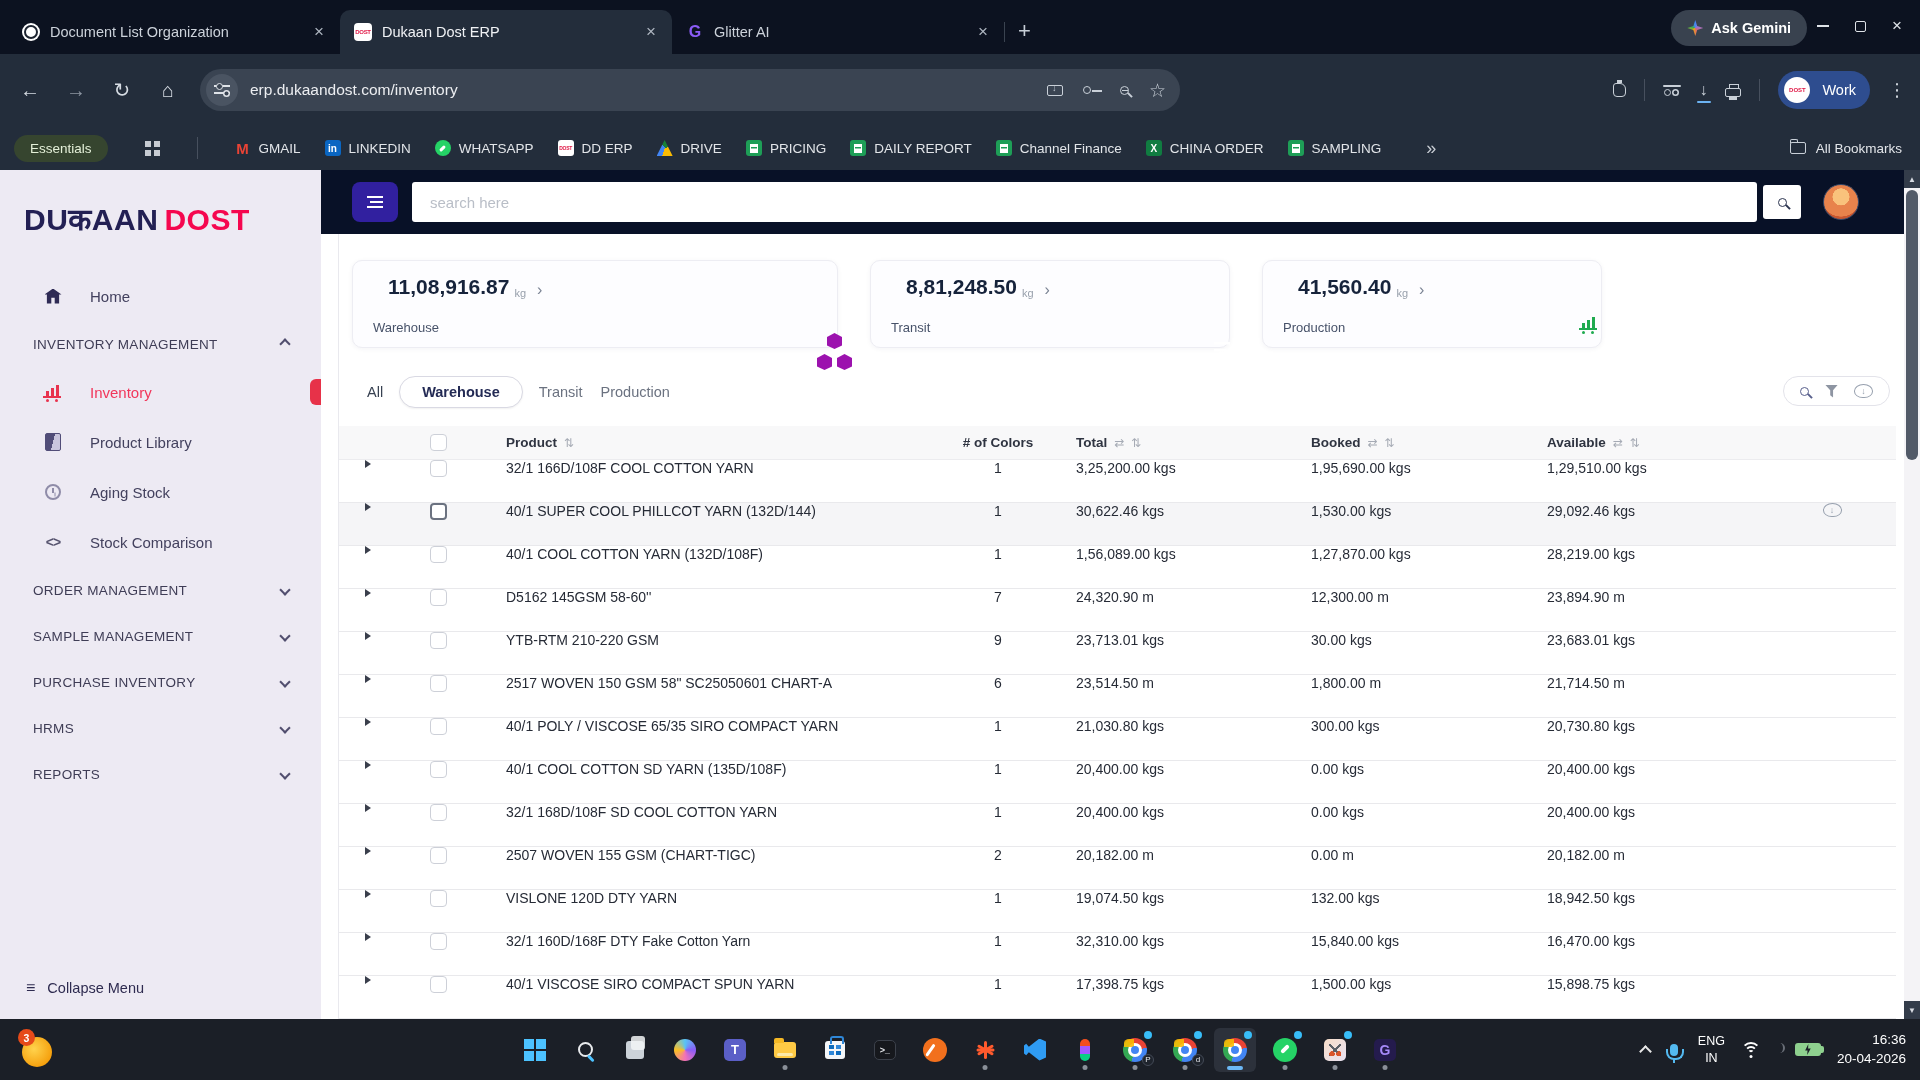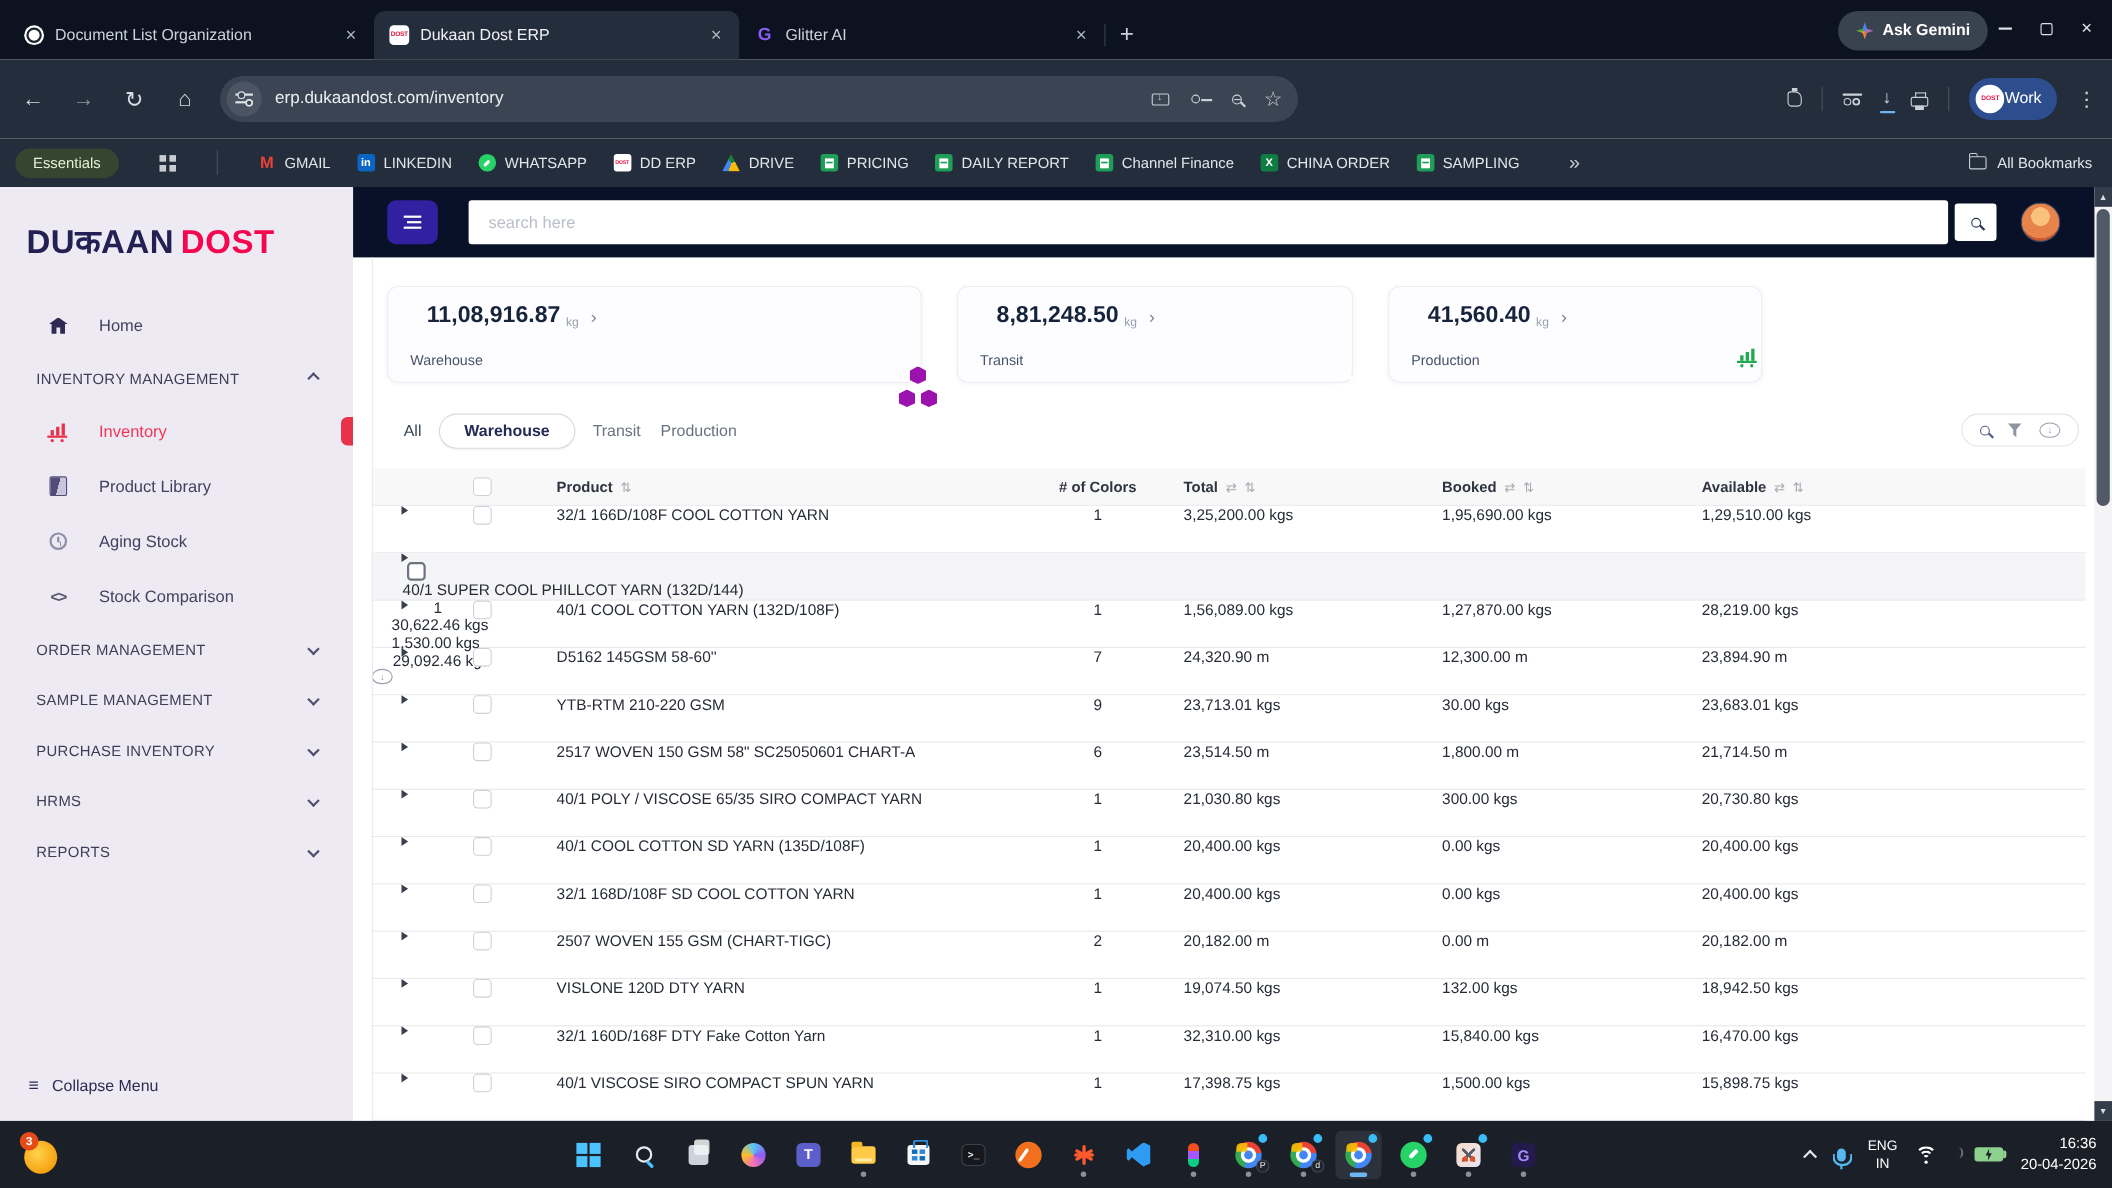--- a/index.html
+++ b/index.html
@@ -53,21 +53,21 @@
   .ic-ext::before { content:""; position:absolute; top:-4px; left:3px; width:5px; height:3px; background:#c9d0d8; }
   .sep-v { width:1px; height:22px; background:#47505e; }
   .ic-incog { width:18px; height:12px; }
   .ic-incog::before { content:""; position:absolute; top:1px; left:0; width:18px; height:2px; background:#c9d0d8; border-radius:2px; }
   .ic-incog::after { content:""; position:absolute; top:5px; left:1px; width:5px; height:5px; border:1.6px solid #c9d0d8; border-radius:50%; box-shadow:8px 0 0 -1.6px #232d3b, 8px 0 0 0 #c9d0d8; }
   .ic-dl { color:#c9d0d8; font-size:16px; line-height:1; }
   .ic-dl::after { content:""; position:absolute; left:-2px; bottom:-5px; width:14px; height:2.5px; background:#6cb3f2; border-radius:2px; }
   .ic-print { width:16px; height:9px; border:1.7px solid #c9d0d8; border-radius:2px; margin-top:4px; }
   .ic-print::before { content:""; position:absolute; top:-5px; left:3px; width:8px; height:4px; border:1.6px solid #c9d0d8; border-bottom:none; }
   .ic-print::after { content:""; position:absolute; bottom:-4px; left:3px; width:8px; height:4px; background:#c9d0d8; }
-  .profile-chip { height:38px; background:#2e4d8f; border-radius:19px; display:flex; align-items:center; gap:0; padding:0 14px 0 6px; color:#fff; font-size:14.5px; }
+  .profile-chip { height:38px; background:#2e4d8f; border-radius:19px; display:flex; align-items:center; gap:12px; padding:0 14px 0 6px; color:#fff; font-size:14.5px; }
   .chip-logo { width:26px; height:26px; background:#fff; border-radius:50%; display:flex; align-items:center; justify-content:center; color:#e01745; font-size:6px; font-weight:bold; }
   .ic-dots { color:#d6dce3; font-size:18px; letter-spacing:0; }
 
   
   .bmbar { height:44px; background:#232d3b; display:flex; align-items:center; padding:0 18px 0 14px; gap:37px; }
   .bm-pill { background:#36452f; color:#e4f0d8; font-size:13.5px; padding:6px 16px; border-radius:14px; }
   .bm-apps { width:15px; height:15px; background:
       linear-gradient(#c7ccd3,#c7ccd3) left top/6px 6px no-repeat,
       linear-gradient(#c7ccd3,#c7ccd3) right top/6px 6px no-repeat,
       linear-gradient(#c7ccd3,#c7ccd3) left bottom/6px 6px no-repeat,
@@ -125,21 +125,21 @@
 
   
   .main { flex:1; position:relative; background:#fff; }
   .vline { position:absolute; left:17px; top:64px; bottom:0; width:1px; background:#e9e9ee; }
   .appheader { height:64px; background:#081127; display:flex; align-items:center; padding-left:31px; }
   .menu-btn { width:46px; height:40px; background:#31209f; border-radius:8px; display:flex; align-items:center; justify-content:center; }
   .menu-btn i { width:16px; height:12px; background:
       linear-gradient(#fff,#fff) 0 0/16px 2px no-repeat,
       linear-gradient(#fff,#fff) 3px 5px/13px 2px no-repeat,
       linear-gradient(#fff,#fff) 0 10px/16px 2px no-repeat; }
-  .searchbar { width:1345px; height:40px; margin-left:28px; border:none; border-radius:3px; padding-left:18px; font-size:15px; color:#333; font-family:"Liberation Sans",sans-serif; }
+  .searchbar { width:1345px; height:40px; margin-left:14px; border:none; border-radius:3px; padding-left:18px; font-size:15px; color:#333; font-family:"Liberation Sans",sans-serif; }
   .searchbar::placeholder { color:#b9bec7; }
   .search-btn { width:38px; height:34px; background:#fff; border-radius:3px; margin-left:6px; display:flex; align-items:center; justify-content:center; }
   .search-btn .mag { border-color:#2c3550; }
   .search-btn .mag::after,.search-btn .mag::before { background:#2c3550; }
   .search-btn .mag::before { display:none; }
   .avatar { width:36px; height:36px; border-radius:50%; margin-left:22px; background:radial-gradient(circle at 50% 35%, #f9c27c 0 30%, #e8834c 31% 70%, #c9572f 71%); border:1px solid #3a4a6a; }
 
   
   .cards { display:flex; gap:32px; margin:26px 0 0 31px; }
   .card { height:88px; background:#fdfdff; border:1px solid #ededf3; border-radius:10px; box-shadow:0 1px 5px rgba(40,40,80,0.05); position:relative; padding:14px 20px; }
@@ -166,21 +166,21 @@
   .vtab.sel { color:#232a54; font-weight:700; border:1px solid #d9d9e3; border-radius:18px; padding:7px 22px; box-shadow:0 1px 2px rgba(0,0,0,0.06); background:#fff; }
   .tr-icons { position:absolute; right:30px; top:2px; height:30px; border:1px solid #e3e3ea; border-radius:15px; display:flex; align-items:center; gap:16px; padding:0 16px; }
   .tr-icons .mag { border-color:#585f8c; } .tr-icons .mag::after { background:#585f8c; } .tr-icons .mag::before { display:none; }
   .funnel { width:13px; height:13px; background:#7a8292; clip-path:polygon(0 0,100% 0,62% 45%,62% 100%,40% 82%,40% 45%); opacity:0.85; }
   .clouddl { width:19px; height:14px; border:1.6px solid #97a0ae; border-radius:50% 50% 46% 46%; display:flex; align-items:center; justify-content:center; font-size:9px; color:#97a0ae; }
 
   
   .table { margin:16px 0 0 17px; width:1558px; }
   .thead { display:flex; align-items:center; height:34px; background:#f8f8f9; border-bottom:1px solid #ececef; font-size:13.5px; font-weight:700; color:#2f3441; }
   .trow { display:flex; align-items:flex-start; height:43px; border-bottom:1px solid #e9e9ec; font-size:14px; color:#262b36; }
-  .trow.sel { background:#f5f5f7;flex-direction:column; }
+  .trow.sel { background:#f5f5f7; }
   .c-caret { width:60px; display:flex; justify-content:center; }
   .caret { width:0; height:0; border-left:6px solid #3a3f4c; border-top:4px solid transparent; border-bottom:4px solid transparent; }
   .c-check { width:80px; display:flex; justify-content:center; }
   .cbox { width:17px; height:17px; border:1.5px solid #cdd0d8; border-radius:4px; background:#fff; }
   .trow.sel .cbox { border:2px solid #6b7280; }
   .c-prod { width:460px; padding-left:28px; }
   .c-col { width:120px; text-align:center; }
   .c-tot,.c-book { width:235px; padding-left:18px; }
   .c-avail { width:240px; padding-left:19px; }
   .c-act { flex:1; display:flex; justify-content:center; }

